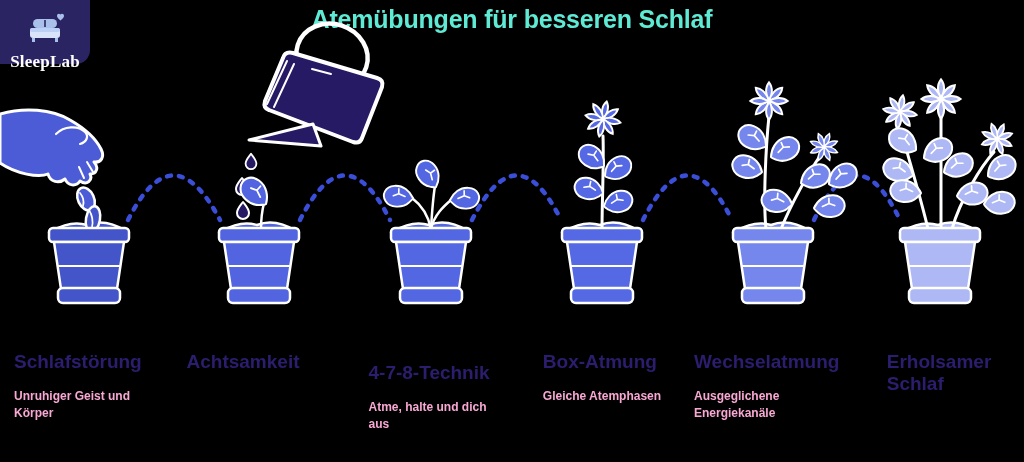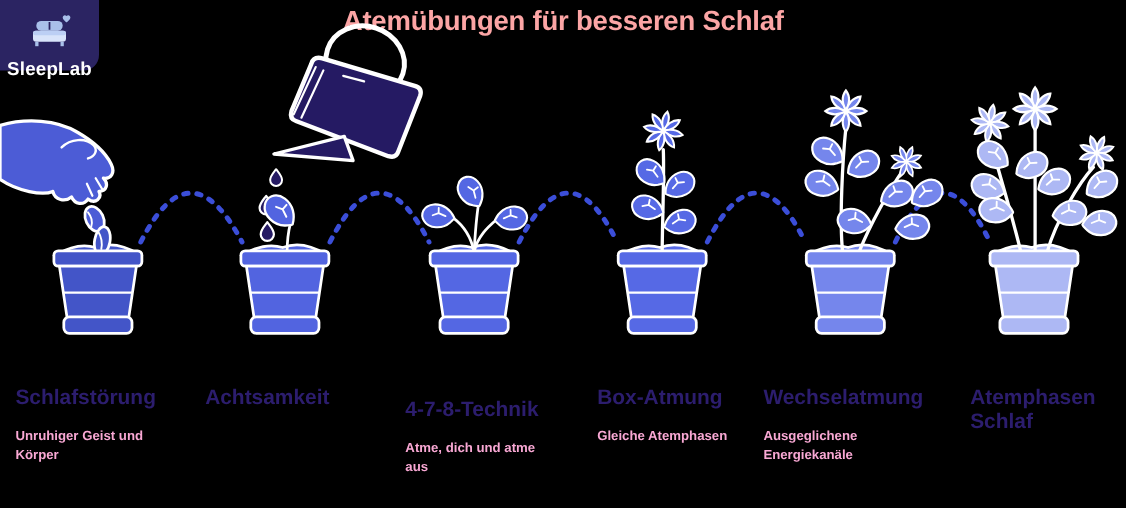--- a/index.html
+++ b/index.html
@@ -1,27 +1,27 @@
 <!DOCTYPE html>
 <html><head>
 <meta charset="utf-8">
 <style>
   html,body{margin:0;padding:0;background:#000;}
   #page{position:relative;width:1024px;height:462px;background:#000;overflow:hidden;
         font-family:"Liberation Sans",sans-serif;}
 
   
   .logo{position:absolute;left:0;top:0;width:90px;height:64px;background:#2b2462;
-        border-radius:0 0 14px 0;text-align:center;}
+        border-radius:0 0 14px 0;text-align:center;font-family:Liberation Serif, serif;}
   .logo-name{color:#fff;font-size:17px;font-weight:700;margin-top:3px;letter-spacing:.2px;}
   .logo-icon{margin-top:9px;}
 
   
   .title{position:absolute;left:50%;top:5px;transform:translateX(-50%);
-         white-space:nowrap;font-size:25px;font-weight:700;color:#fca5a5;letter-spacing:-.2px;}
+         white-space:nowrap;font-size:25px;font-weight:700;color:#5eead4;letter-spacing:-.2px;}
 
   
   .art{position:absolute;left:0;top:0;width:1024px;height:462px;}
   .stem{stroke:#fff;fill:none;stroke-linecap:round;}
   .lf{stroke:#fff;stroke-width:2;}
   .vn{stroke:#fff;stroke-width:1.7;fill:none;stroke-linecap:round;}
   .pt{stroke:#fff;stroke-width:1.8;}
   .pot-part{stroke:#fff;stroke-width:2.5;}
   .pot-line{stroke:#fff;stroke-width:2;fill:none;}
   .arc{fill:none;stroke:#3b4ed8;stroke-width:4.5;stroke-dasharray:4 8;stroke-linecap:round;}
@@ -206,27 +206,27 @@
 
   <div class="stage-label s1">
     <div class="stage-heading">Schlafstörung</div>
     <div class="stage-desc">Unruhiger Geist und Körper</div>
   </div>
   <div class="stage-label s2">
     <div class="stage-heading">Achtsamkeit</div>
   </div>
   <div class="stage-label s3">
     <div class="stage-heading">4-7-8-Technik</div>
-    <div class="stage-desc">Atme, dich und atme aus</div>
+    <div class="stage-desc">Atme, halte und dich aus</div>
   </div>
   <div class="stage-label s5">
     <div class="stage-heading">Wechselatmung</div>
     <div class="stage-desc">Ausgeglichene Energiekanäle</div>
   </div>
   <div class="stage-label s4">
     <div class="stage-heading">Box-Atmung</div>
     <div class="stage-desc">Gleiche Atemphasen</div>
   </div>
   <div class="stage-label s6">
-    <div class="stage-heading">Atemphasen Schlaf</div>
+    <div class="stage-heading">Erholsamer Schlaf</div>
   </div>
 
 </div>
 
 </body></html>

